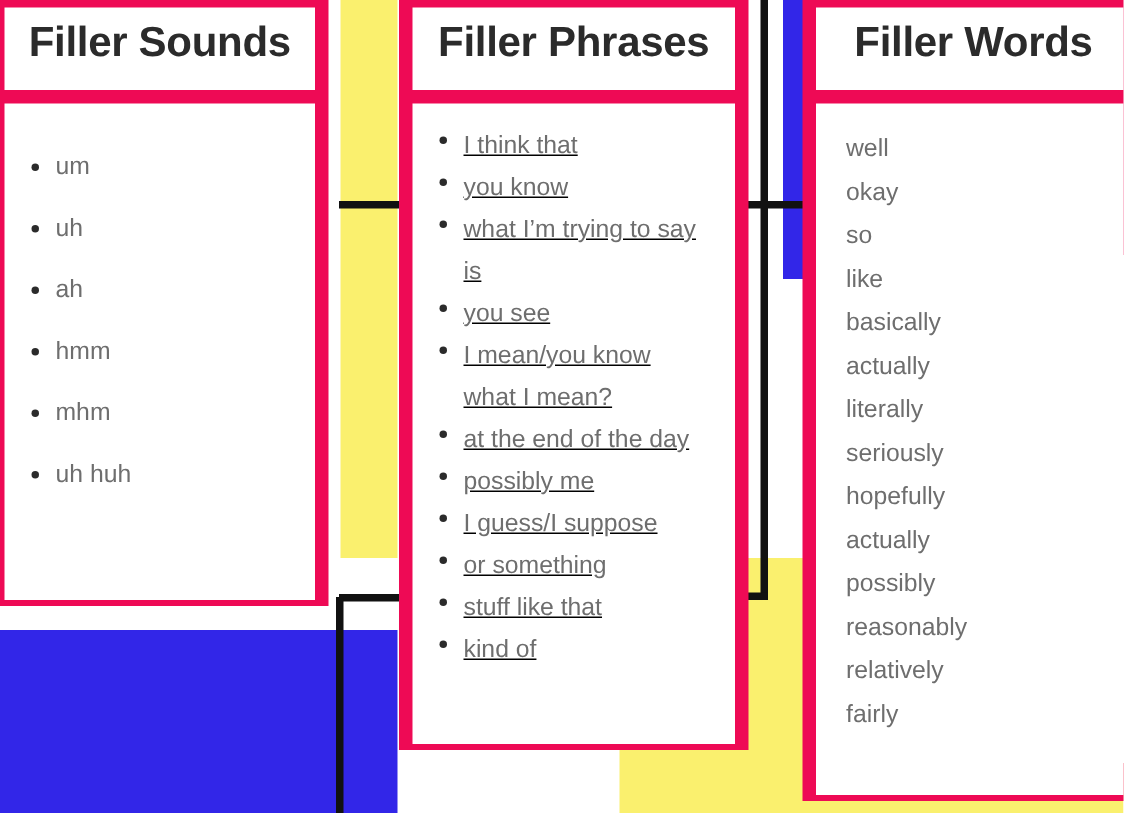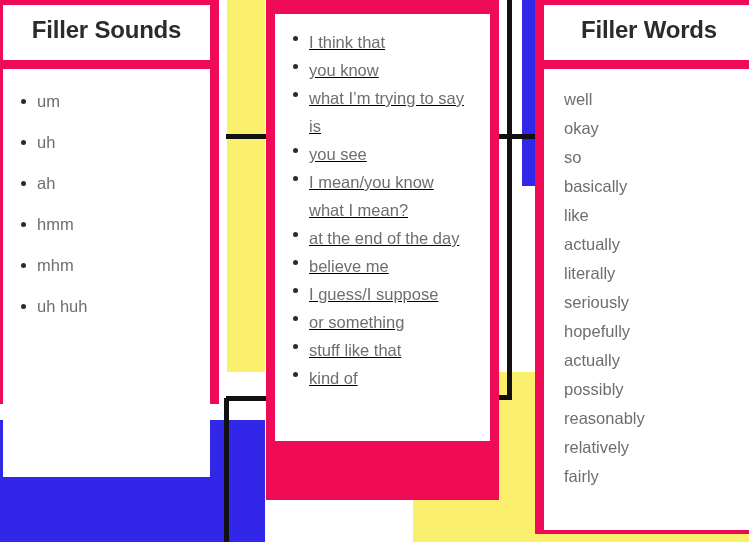--- a/index.html
+++ b/index.html
@@ -62,21 +62,21 @@
     background: #EE0A55;
     box-sizing: border-box;
     padding: 9px;
   }
   .card-head {
     background: #ffffff;
     text-align: center;
     box-sizing: border-box;
   }
   .card-title {
-    font-size: 24px;
+    font-size: 28px;
     font-weight: bold;
     color: #2b2b2b;
     letter-spacing: -0.2px;
     line-height: 1;
     white-space: nowrap;
   }
   .card-body {
     background: #ffffff;
     box-sizing: border-box;
   }
@@ -101,21 +101,21 @@
     top: 8px;
     width: 5px;
     height: 5px;
     border-radius: 50%;
     background: #2b2b2b;
   }
 
   
   #card-sounds { left: -6px; top: -4px; width: 225px; height: 408px; }
   #card-sounds .card-head { height: 55px; line-height: 55px; }
-  #card-sounds .card-body { margin-top: 9px; height: 408px; padding: 22px 10px 0 12px; }
+  #card-sounds .card-body { margin-top: 9px; height: 331px; padding: 32px 10px 0 12px; }
   #card-sounds ul.items li { line-height: 20px; margin-bottom: 21px; }
 
   
   #card-phrases { left: 266px; top: -4px; width: 233px; height: 504px; }
   #card-phrases .card-head { height: 55px; line-height: 55px; }
   #card-phrases .card-body { margin-top: 9px; height: 427px; padding: 14px 20px 0 12px; text-decoration: underline; }
   #card-phrases ul.items li { line-height: 28px; }
 
   
   #card-words { left: 535px; top: -4px; width: 228px; height: 538px; }
@@ -150,48 +150,51 @@
         <li>uh</li>
         <li>ah</li>
         <li>hmm</li>
         <li>mhm</li>
         <li>uh huh</li>
       </ul>
     </div>
   </div>
 
   <div class="card" id="card-phrases">
+    <div class="card-head">
+      <span class="card-title">Filler Phrases</span>
+    </div>
     <div class="card-body">
       <ul class="items bulleted">
         <li>I think that</li>
         <li>you know</li>
         <li>what I’m trying to say is</li>
         <li>you see</li>
         <li>I mean/you know what I mean?</li>
         <li>at the end of the day</li>
-        <li>believe me</li>
+        <li>possibly me</li>
         <li>I guess/I suppose</li>
         <li>or something</li>
         <li>stuff like that</li>
         <li>kind of</li>
       </ul>
     </div>
   </div>
 
   <div class="card" id="card-words">
     <div class="card-head">
       <span class="card-title">Filler Words</span>
     </div>
     <div class="card-body">
       <ul class="items">
         <li>well</li>
         <li>okay</li>
         <li>so</li>
+        <li>like</li>
         <li>basically</li>
-        <li>like</li>
         <li>actually</li>
         <li>literally</li>
         <li>seriously</li>
         <li>hopefully</li>
         <li>actually</li>
         <li>possibly</li>
         <li>reasonably</li>
         <li>relatively</li>
         <li>fairly</li>
       </ul>

